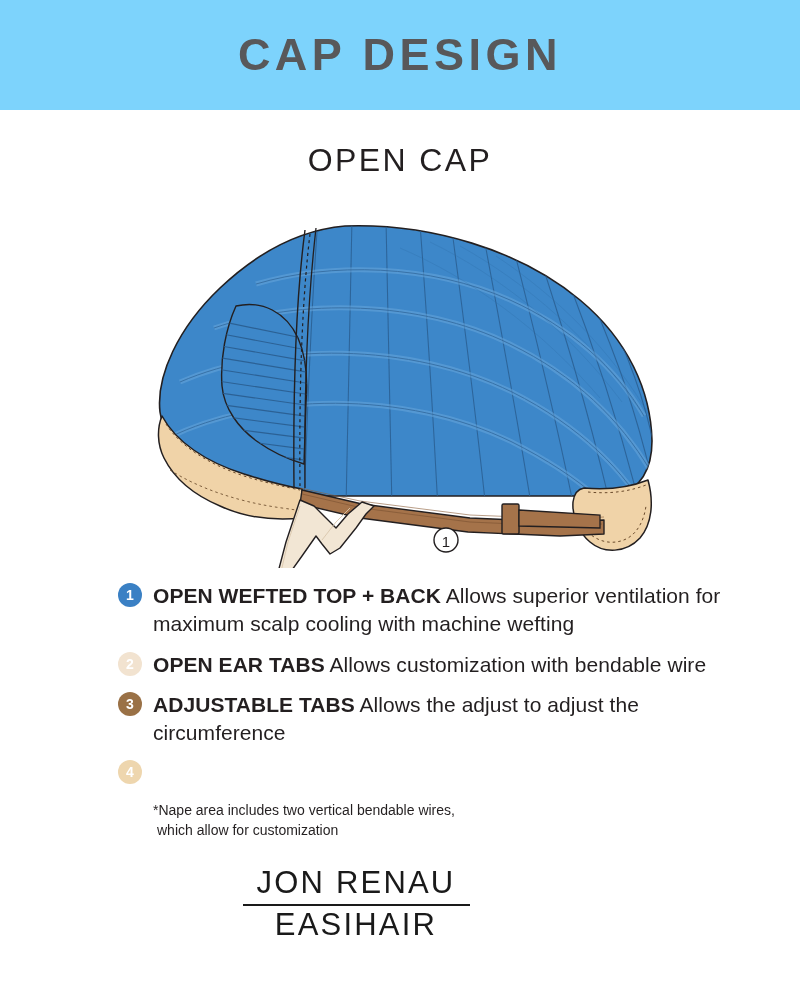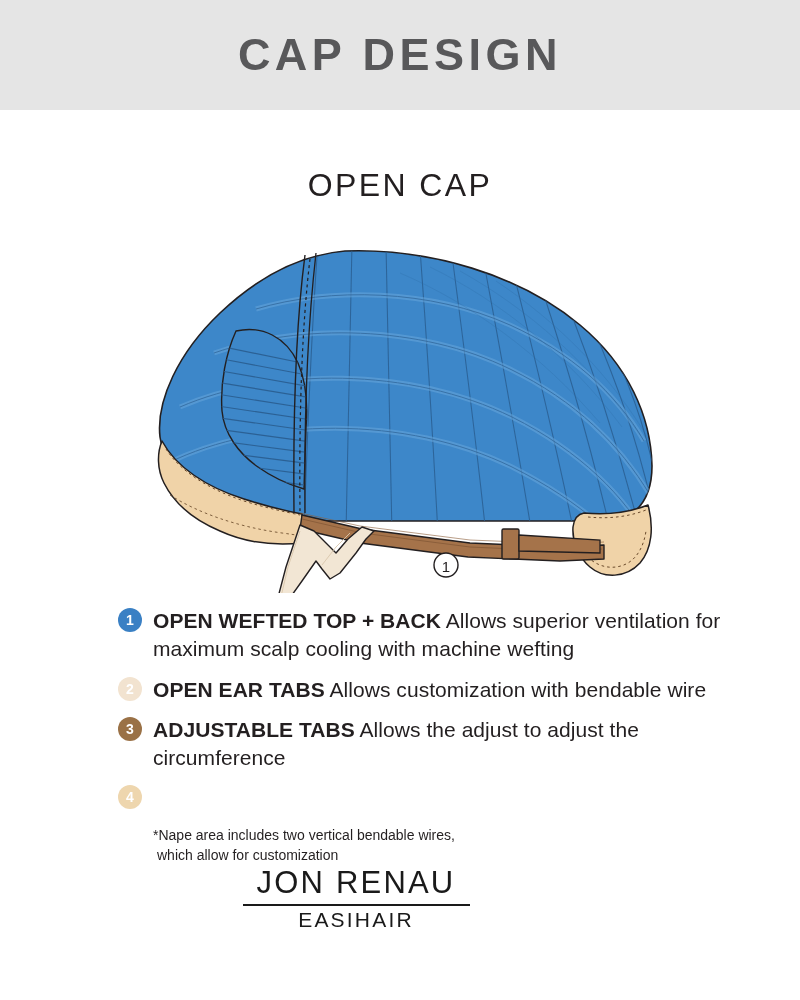--- a/index.html
+++ b/index.html
@@ -13,41 +13,41 @@
     background: #ffffff;
     font-family: "Liberation Sans", sans-serif;
     overflow: hidden;
     position: relative;
   }
 
   
   .header-band {
     width: 800px;
     height: 110px;
-    background: #e5e5e5;
+    background: #7dd3fc;
     display: flex;
     align-items: center;
     justify-content: center;
     box-sizing: border-box;
   }
   .page-title {
     font-size: 45px;
     font-weight: bold;
     letter-spacing: 4.5px;
     color: #58585a;
     line-height: 1;
     margin: 0;
     padding-bottom: 2px;
   }
 
   
   .subtitle-wrap {
     width: 800px;
     text-align: center;
-    margin-top: 59px;
+    margin-top: 34px;
   }
   .subtitle {
     font-size: 32px;
     font-weight: 300;
     letter-spacing: 2.4px;
     color: #231f20;
     line-height: 1;
   }
 
   
@@ -125,21 +125,21 @@
     color: #1a1a1a;
     line-height: 1.12;
   }
   .logo-rule {
     width: 227px;
     height: 2px;
     background: #1a1a1a;
     margin: 3px auto 2px auto;
   }
   .logo-bottom {
-    font-size: 21px;
+    font-size: 31px;
     font-weight: 400;
     letter-spacing: 2.2px;
     color: #1a1a1a;
     line-height: 1.12;
   }
 
   .callout-circle { fill: #ffffff; stroke: #231f20; stroke-width: 1.4; }
   .callout-text {
     fill: #231f20;
     font-family: "Liberation Sans", sans-serif;

